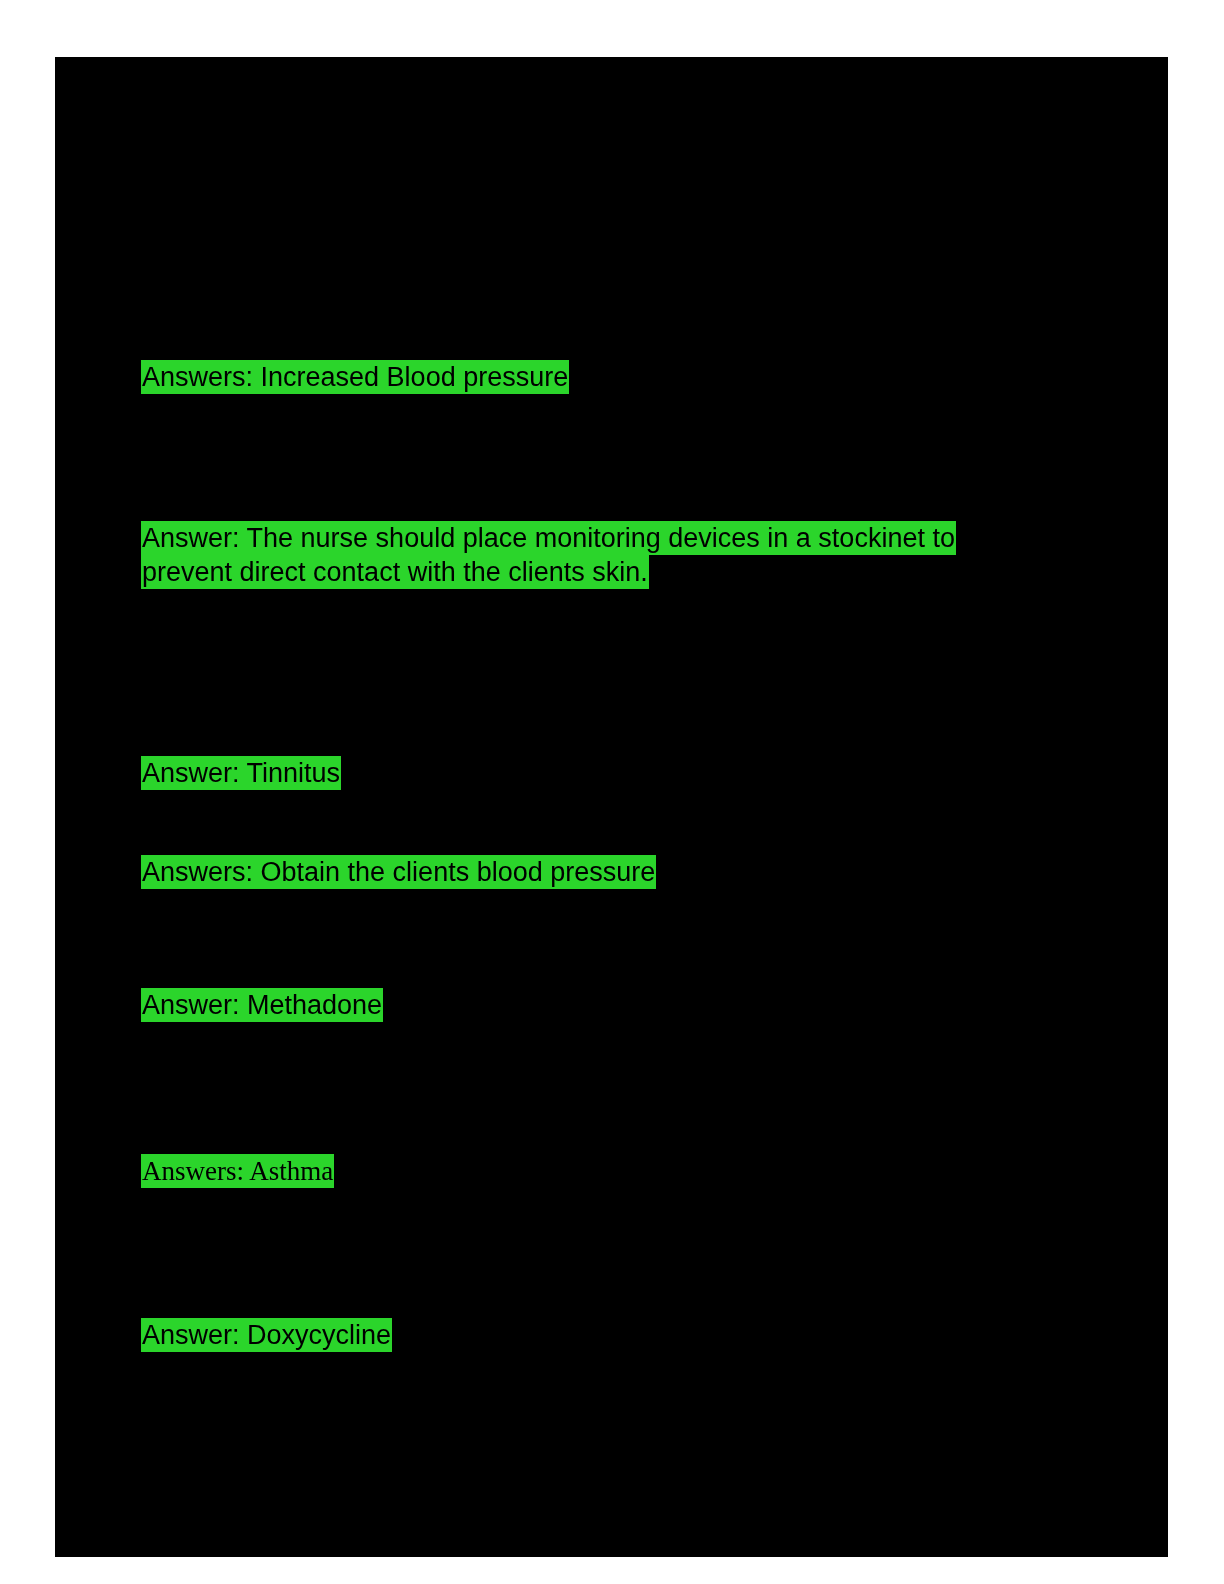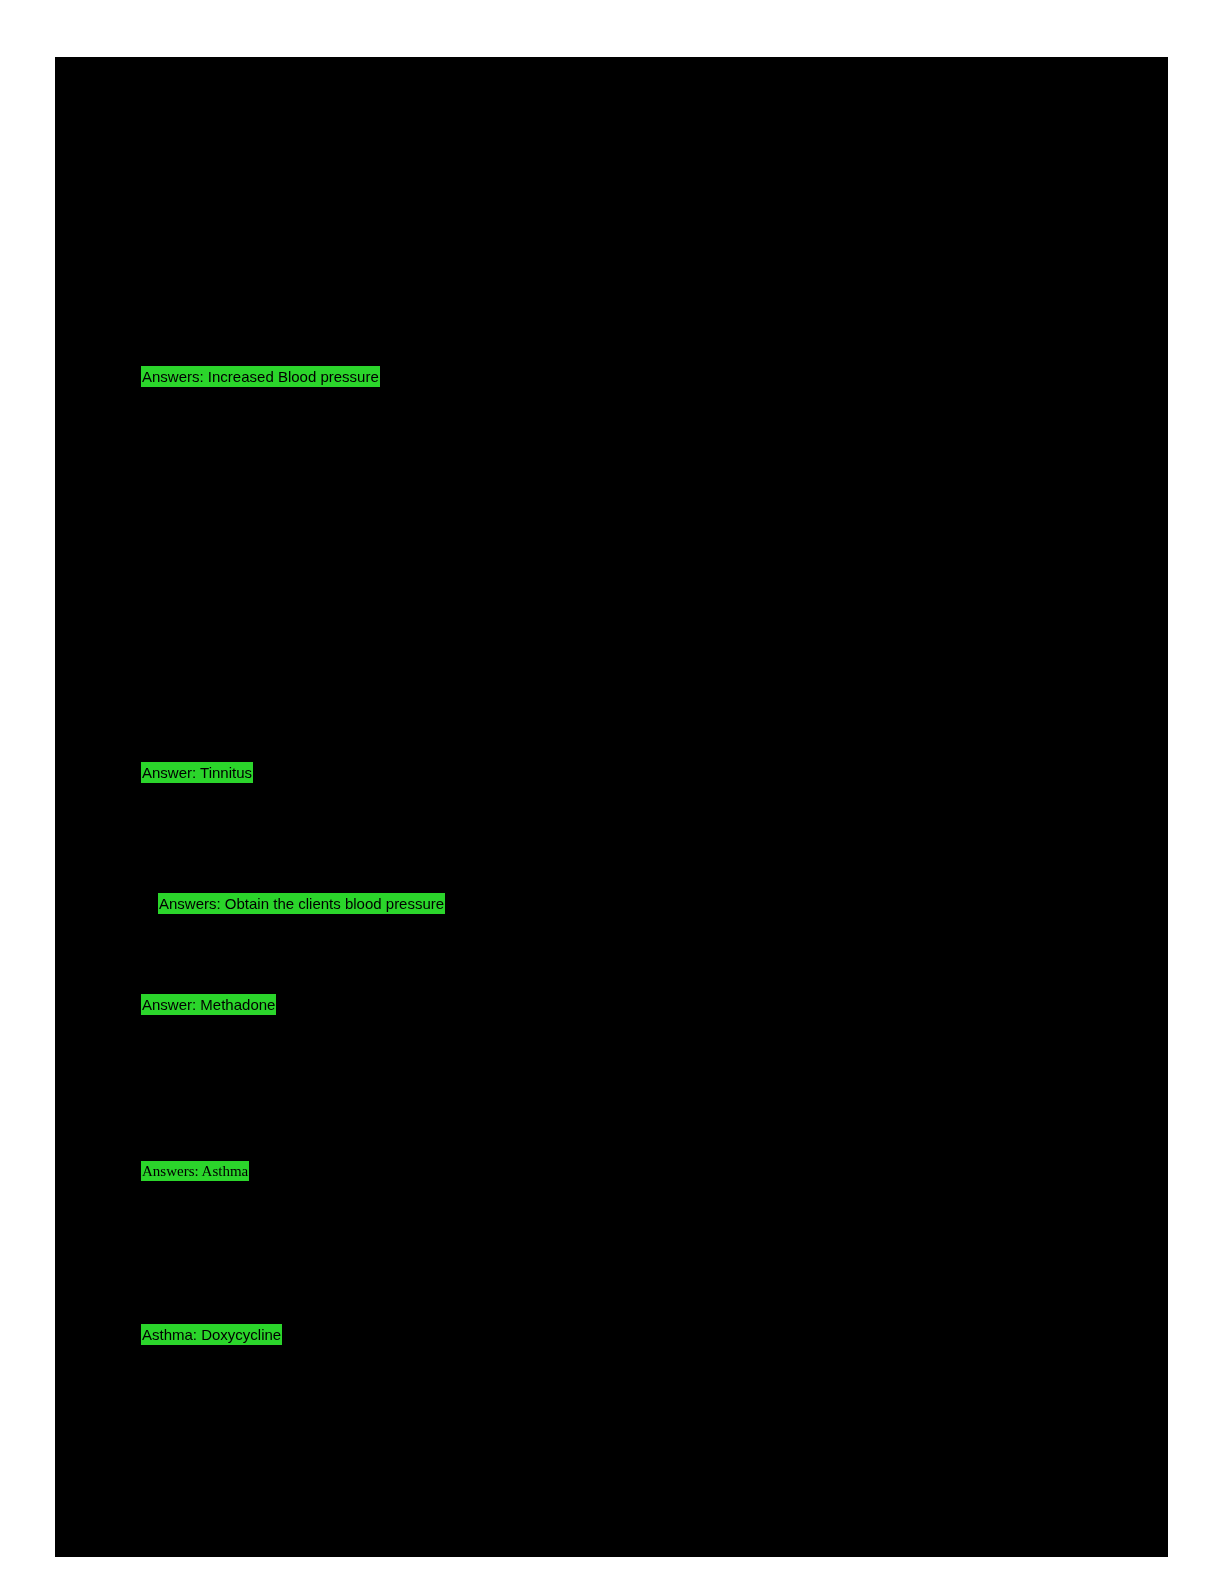--- a/index.html
+++ b/index.html
@@ -26,64 +26,67 @@
     position: absolute;
     left: 55px;
     top: 57px;
     width: 1113px;
     height: 1500px;
     background: #000000;
   }
   .answer-line {
     position: absolute;
     left: 86px;
-    font-size: 15px;
+    font-size: 27px;
     line-height: 34px;
     color: #000000;
   }
   .answer-line .hl {
     background: #2bd52b;
     color: #000000;
     padding: 2px 1px;
     -webkit-box-decoration-break: clone;
     box-decoration-break: clone;
   }
   .answer-1 { top: 303px; }
   .answer-2 { top: 464px; width: 880px; }
   .answer-3 { top: 663px; margin-top: 36px; }
-  .answer-4 { top: 830px; margin-left: 17px; }
+  .answer-4 { top: 798px; }
   .answer-5 { top: 931px; }
   .answer-6 { top: 1097px; font-family: Liberation Serif, serif; }
   .answer-7 { top: 1261px; }
 </style>
 </head>
 <body>
 
 <div class="page">
   <div class="content-block">
 
     <div class="answer-line answer-1">
       <span class="hl">Answers: Increased Blood pressure</span>
     </div>
 
+    <div class="answer-line answer-2">
+      <span class="hl">Answer: The nurse should place monitoring devices in a stockinet to prevent direct contact with the clients skin.</span>
+    </div>
 
     <div class="answer-line answer-3">
       <span class="hl">Answer: Tinnitus</span>
     </div>
 
     <div class="answer-line answer-4">
       <span class="hl">Answers: Obtain the clients blood pressure</span>
     </div>
 
     <div class="answer-line answer-5">
       <span class="hl">Answer: Methadone</span>
     </div>
 
     <div class="answer-line answer-6">
       <span class="hl">Answers: Asthma</span>
     </div>
 
     <div class="answer-line answer-7">
-      <span class="hl">Asthma: Doxycycline</span>
+      <span class="hl">Answer: Doxycycline</span>
     </div>
 
   </div>
 </div>
 
 </body></html>

